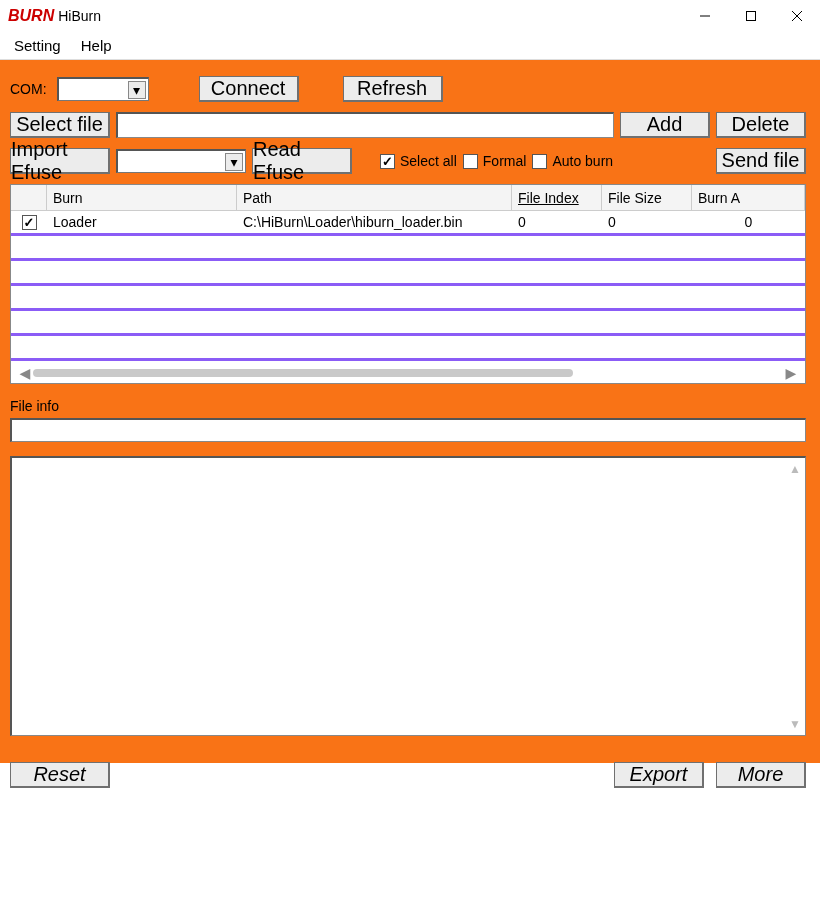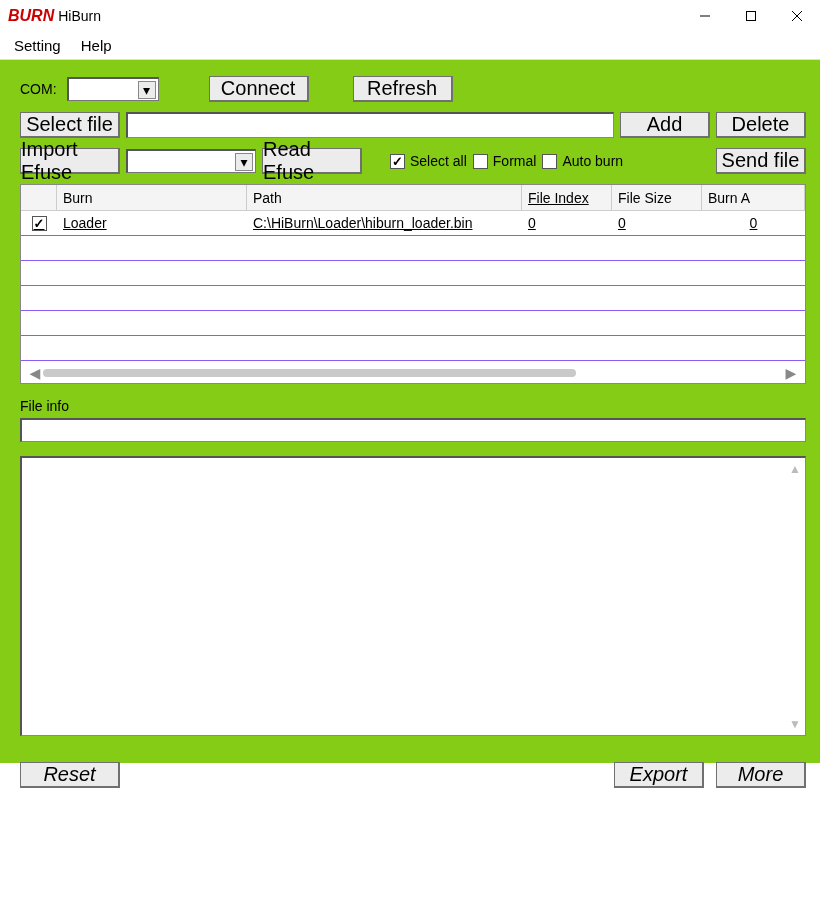--- a/index.html
+++ b/index.html
@@ -5,34 +5,34 @@
   * { box-sizing: border-box; font-family: "Segoe UI", Tahoma, sans-serif; }
   body { margin:0; background:#fff; width:820px; height:915px; overflow:hidden; font-size:14px; color:#000; }
   .titlebar { height:32px; display:flex; align-items:center; padding-left:8px; background:#fff; }
   .titlebar .logo { font-size:16px; font-weight:bold; font-style:italic; color:#c00; margin-right:4px; }
   .titlebar .title { font-size:14px; }
   .titlebar .winbtns { margin-left:auto; display:flex; }
   .winbtn { width:46px; height:32px; display:flex; align-items:center; justify-content:center; }
   .winbtn svg { stroke:#000; stroke-width:1; fill:none; }
   .menubar { height:28px; display:flex; align-items:center; padding:0 4px; border-bottom:1px solid #ddd; background:#fff; }
   .menubar .menuitem { padding:4px 10px; font-size:15px; }
-  .content { background:#84cc16; padding:16px 14px 14px 20px; height:703px; }
+  .content { background:#f97316; padding:16px 14px 14px 10px; height:703px; }
   .row { display:flex; align-items:center; margin-bottom:10px; gap:10px; }
   .lbl { font-size:14px; }
   .btn { background:#ececec; border:1px solid #707070; border-bottom:2px solid #707070; border-right:2px solid #707070; height:26px; display:flex; align-items:center; justify-content:center; font-size:20px; cursor:default; }
   .combo { background:#fff; border:1px solid #777; border-top:2px solid #555; border-left:2px solid #555; height:24px; display:flex; align-items:center; padding:0 2px 0 4px; }
   .combo .carr { margin-left:auto; width:18px; height:18px; background:#ececec; border:1px solid #888; display:flex; align-items:center; justify-content:center; }
   .textinput { background:#fff; border:1px solid #888; border-top:2px solid #555; border-left:2px solid #555; height:26px; padding:0 4px; font-size:14px; }
   .cb { width:15px; height:15px; border:1px solid #555; background:#fff; display:inline-flex; align-items:center; justify-content:center; flex:none; }
   .cb.checked::after { content:"✓"; font-size:13px; line-height:1; font-weight:bold; }
   .cbwrap { display:flex; align-items:center; gap:5px; }
   .table-wrap { border:1px solid #888; background:#fff; height:200px; margin-top:4px; overflow:hidden; position:relative; }
   .thead { display:flex; height:26px; }
   .th { background:#f4f4f4; border-right:1px solid #ccc; border-bottom:1px solid #ccc; display:flex; align-items:center; padding:0 6px; font-size:14px; }
-  .tbody .tr { display:flex; height:25px; border-bottom:1px solid #8b5cf6;text-decoration:underline; }
+  .tbody .tr { display:flex; height:25px; border-bottom:3px solid #8b5cf6; }
   .td { padding:0 6px; display:flex; align-items:center; font-size:14px; }
   .hscroll { position:absolute; bottom:2px; left:6px; right:6px; height:16px; display:flex; align-items:center; }
   .hscroll .arrow { width:16px; height:16px; display:flex; align-items:center; justify-content:center; color:#888; }
   .hscroll .track { flex:1; height:8px; background:transparent; position:relative; }
   .hscroll .thumb { position:absolute; left:0; top:0; height:8px; width:72%; background:#c9c9c9; border-radius:4px; }
   .fileinfo-lbl { margin-top:14px; font-size:14px; }
   .fileinfo-box { margin-top:4px; border:1px solid #888; border-top:2px solid #555; border-left:2px solid #555; background:#fff; height:24px; }
   .log-box { margin-top:14px; border:1px solid #888; border-top:2px solid #555; border-left:2px solid #555; background:#fff; height:280px; position:relative; }
   .vscroll-top,.vscroll-bot { position:absolute; right:4px; color:#bbb; font-size:12px; }
   .vscroll-top { top:4px; } .vscroll-bot { bottom:4px; }

